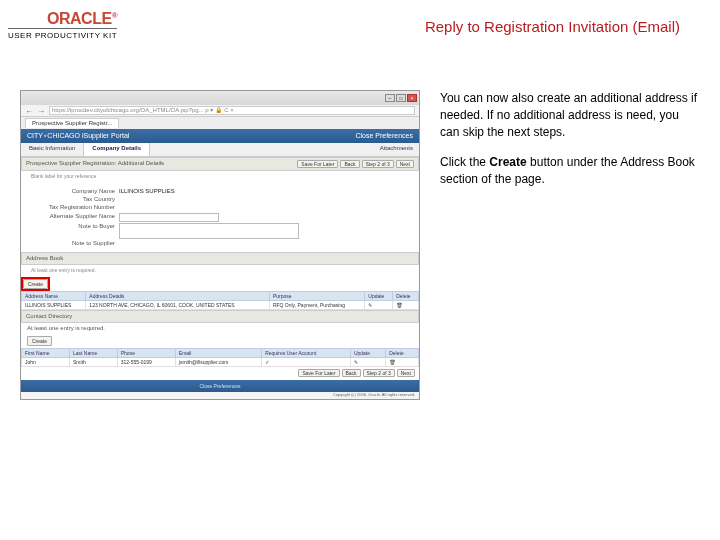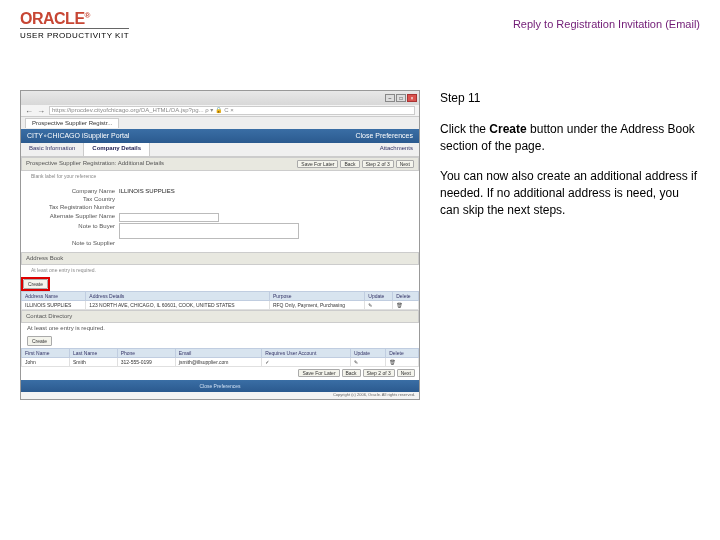--- a/index.html
+++ b/index.html
@@ -1,23 +1,23 @@
 <!DOCTYPE html>
 <html><head>
 <meta charset="utf-8">
 <style>
   * { box-sizing: border-box; margin: 0; padding: 0; }
   body { width: 720px; height: 540px; background: #fff; font-family: Arial, sans-serif; font-size: 12px; color: #000; position: relative; }
   
-  .header { display: flex; justify-content: space-between; align-items: flex-start; padding: 10px 20px 0 20px; }
+  .header { display: flex; justify-content: space-between; align-items: flex-start; padding: 10px 20px 0 8px; text-align: right; }
   .logo-block { display: flex; flex-direction: column; }
   .oracle-logo { font-family: Arial, sans-serif; font-weight: bold; color: #c74634; font-size: 16px; letter-spacing: -0.5px; }
   .oracle-logo .reg { font-size: 8px; vertical-align: super; }
   .upk { font-size: 8px; color: #000; letter-spacing: 0.5px; border-top: 1px solid #666; margin-top: 0; padding-top: 2px; }
-  .page-title { font-size: 11px; color: #701a75; margin-top: 8px; }
+  .page-title { font-size: 15px; color: #b91c1c; margin-top: 8px; margin-right: 20px; }
   
   .content { display: flex; padding: 50px 20px 0 20px; gap: 20px; }
   .screenshot-col { width: 400px; flex-shrink: 0; }
   .text-col { flex: 1; font-size: 12px; line-height: 1.4; }
   .text-col p { margin-bottom: 14px; }
   .step-title { font-size: 12px; margin-bottom: 14px; }
   
   
   .shot { width: 400px; border: 1px solid #999; font-size: 7px; line-height: 1.2; }
   .shot-chrome { background: linear-gradient(#e8e8e8,#d8d8d8); height: 14px; display: flex; align-items: center; justify-content: flex-end; padding: 0 2px; }
@@ -191,19 +191,18 @@
           <span class="mini-btn">Step 2 of 3</span>
           <span class="mini-btn">Next</span>
         </div>
         <div class="footer-bar">Close    Preferences</div>
         <div class="copy">Copyright (c) 2006, Oracle. All rights reserved.</div>
       </div>
     </div>
   </div>
 
   <div class="text-col">
-    <p class="step-title">Step 11</p>
+    <p>You can now also create an additional address if needed. If no additional address is need, you can skip the next steps.</p>
     <p>
       <span>Click the </span><b>Create</b><span> button under the Address Book section of the page.</span>
     </p>
-    <p>You can now also create an additional address if needed. If no additional address is need, you can skip the next steps.</p>
   </div>
 </div>
 
 </body></html>

